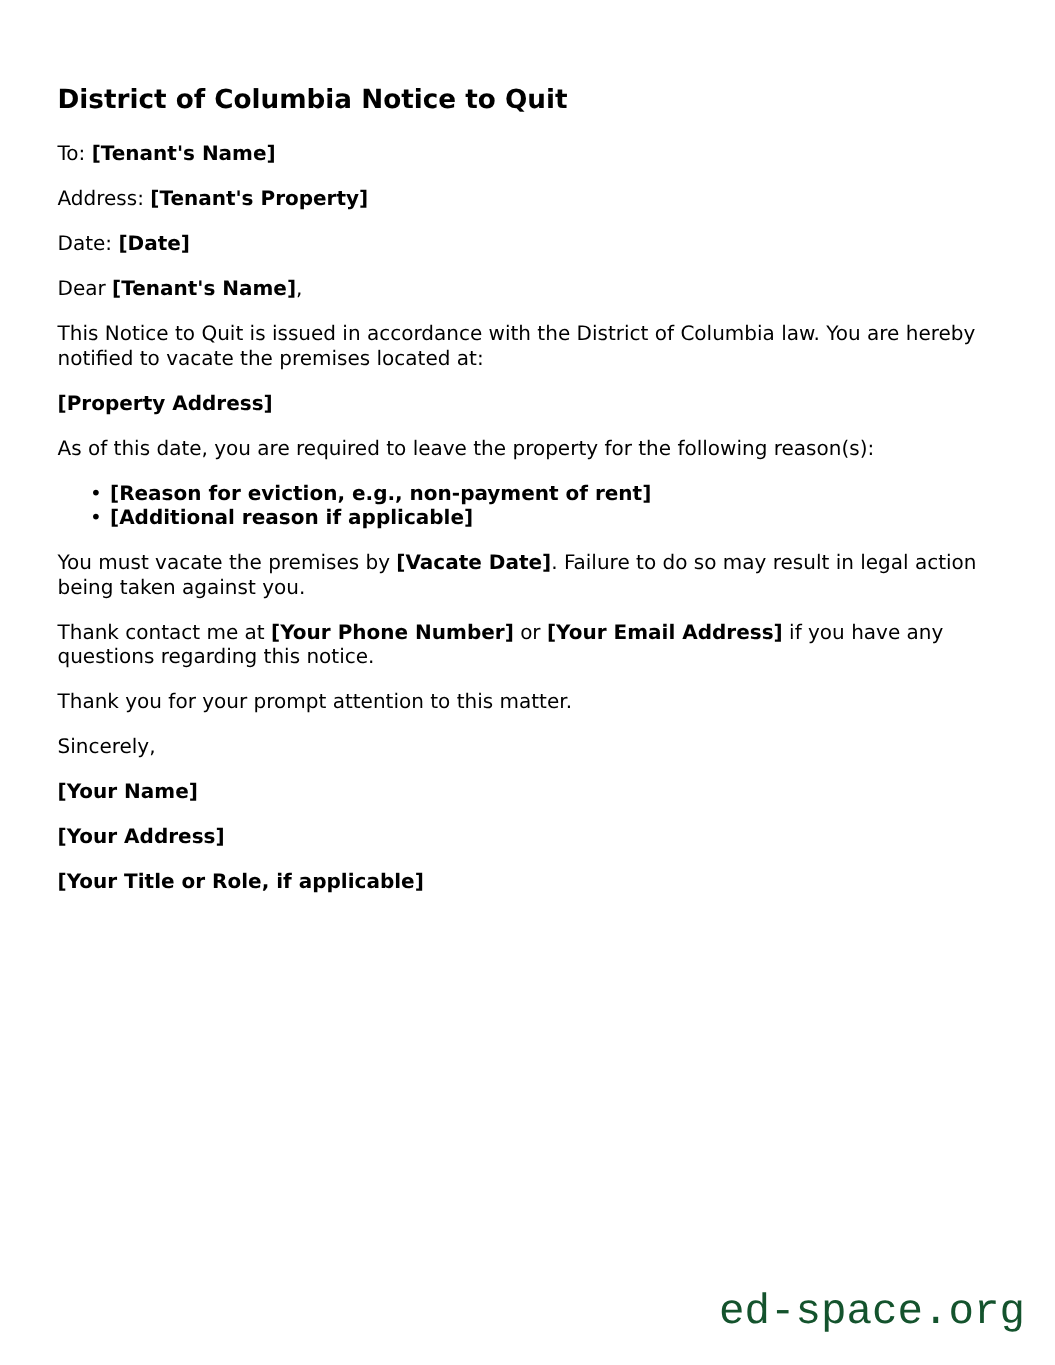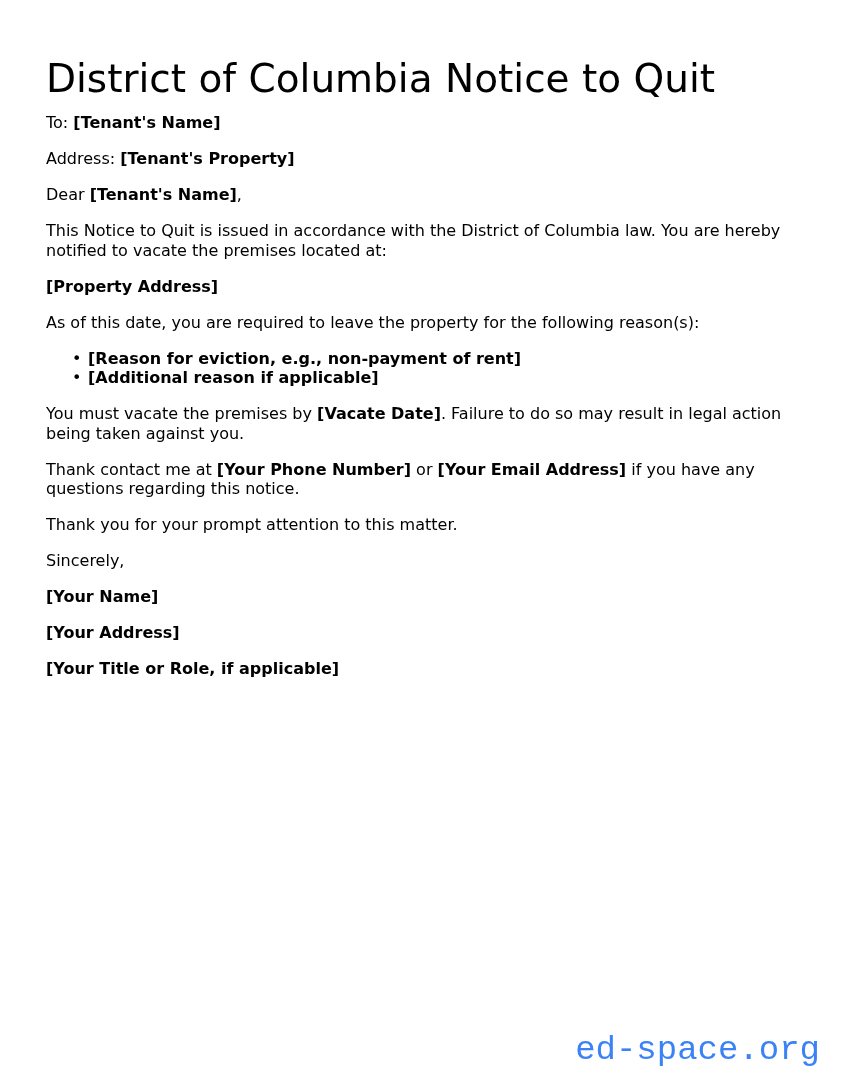--- a/index.html
+++ b/index.html
@@ -16,22 +16,22 @@
       color: #000000;
     }
     .page {
       position: absolute;
       left: 46px;
       top: 0;
       width: 760px;
     }
     h1 {
       font-family: "DejaVu Sans", sans-serif;
-      font-weight: normal;
-      font-size: 39px;
+      font-weight: bold;
+      font-size: 21px;
       line-height: 38px;
       margin: 0;
       position: absolute;
       top: 60px;
       left: 0;
       white-space: nowrap;
       letter-spacing: 0px;
     }
     .body {
       position: absolute;
@@ -63,36 +63,37 @@
       top: 0;
       font-weight: normal;
     }
     .watermark {
       position: absolute;
       right: 24px;
       top: 1030px;
       font-family: "Liberation Mono", monospace;
       font-size: 34px;
       line-height: 40px;
-      color: #3b82f6;
+      color: #14532d;
       letter-spacing: 0px;
       text-align: right;
     }
   </style>
 </head>
 <body>
 
 <div class="page">
   <h1>District of Columbia Notice to Quit</h1>
 
   <div class="body">
     <p><span>To: </span><b>[Tenant's Name]</b></p>
 
     <p><span>Address: </span><b>[Tenant's Property]</b></p>
 
+    <p><span>Date: </span><b>[Date]</b></p>
 
     <p><span>Dear </span><b>[Tenant's Name]</b><span>,</span></p>
 
     <p>This Notice to Quit is issued in accordance with the District of Columbia law. You are hereby notified to vacate the premises located at:</p>
 
     <p><b>[Property Address]</b></p>
 
     <p>As of this date, you are required to leave the property for the following reason(s):</p>
 
     <ul>

